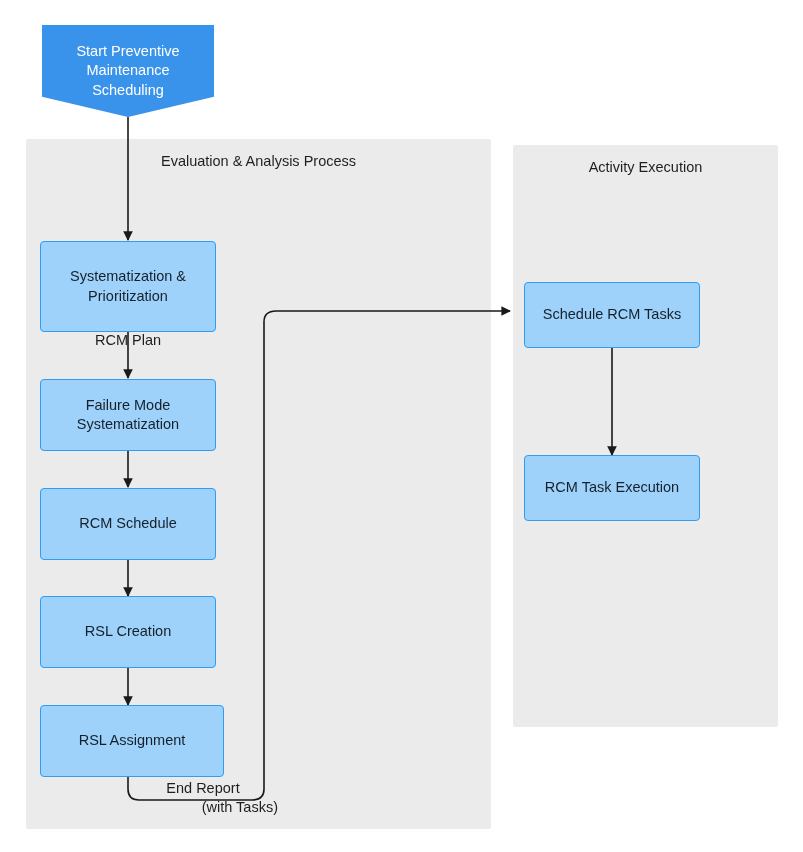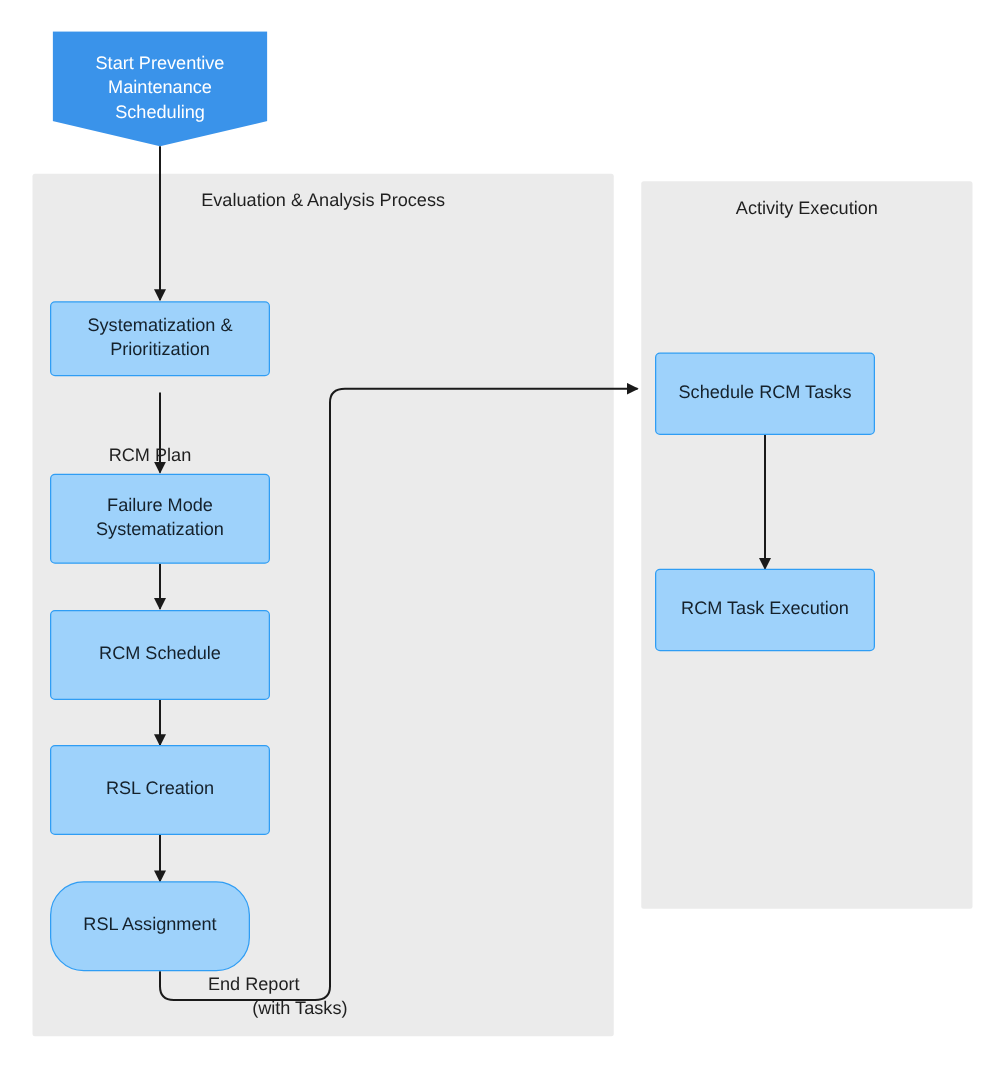--- a/index.html
+++ b/index.html
@@ -111,33 +111,33 @@
       <path d="M 128 668 L 128 705"></path>
 
       <path d="M 612 348 L 612 455"></path>
 
       <path d="M 128 777 L 128 789 Q 128 800 139 800 L 252 800 Q 264 800 264 789 L 264 322 Q 264 311 276 311 L 510 311"></path>
     </g>
   </svg>
 
   <div class="start-shape" style="left:42px; top:25px; width:172px; height:92px;">Start Preventive Maintenance Scheduling</div>
 
-  <div class="node" style="left:40px; top:241px; width:176px; height:60px;">Systematization &amp; Prioritization</div>
+  <div class="node" style="left:40px; top:241px; width:176px; height:91px;">Systematization &amp; Prioritization</div>
 
   <div class="node" style="left:40px; top:379px; width:176px; height:72px;">Failure Mode Systematization</div>
 
   <div class="node" style="left:40px; top:488px; width:176px; height:72px;">RCM Schedule</div>
 
   <div class="node" style="left:40px; top:596px; width:176px; height:72px;">RSL Creation</div>
 
-  <div class="node" style="left:40px; top:705px; width:160px; height:72px;border-radius:27px;">RSL Assignment</div>
+  <div class="node" style="left:40px; top:705px; width:184px; height:72px;">RSL Assignment</div>
 
   <div class="node" style="left:524px; top:282px; width:176px; height:66px;">Schedule RCM Tasks</div>
 
   <div class="node" style="left:524px; top:455px; width:176px; height:66px;">RCM Task Execution</div>
 
-  <div class="edge-label" style="left:32px; top:331px; width:176px;margin-top:25px;">RCM Plan</div>
+  <div class="edge-label" style="left:40px; top:331px; width:176px;">RCM Plan</div>
 
   <div class="edge-label" style="left:128px; top:779px; width:150px; text-align:center;">End Report</div>
 
   <div class="edge-label" style="left:128px; top:798px; width:150px; text-align:right;">(with Tasks)</div>
 
 </div>
 
 </body></html>

